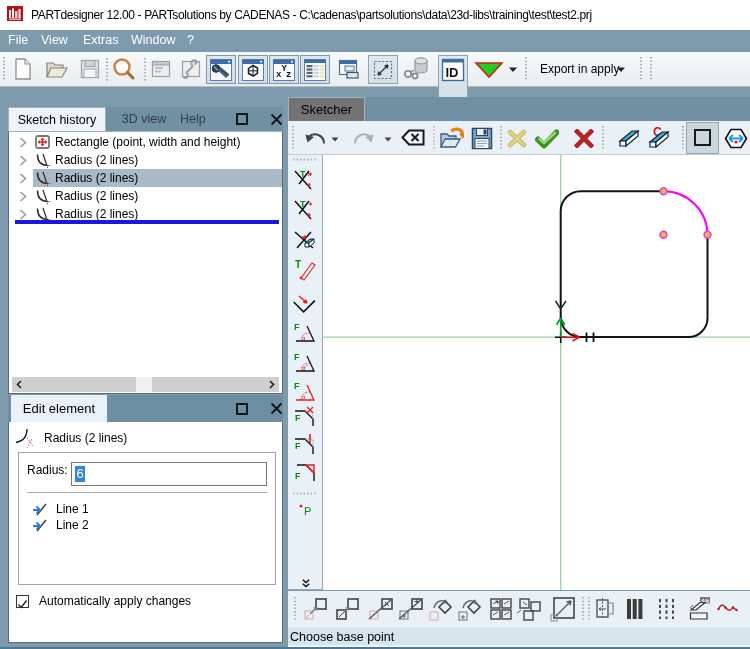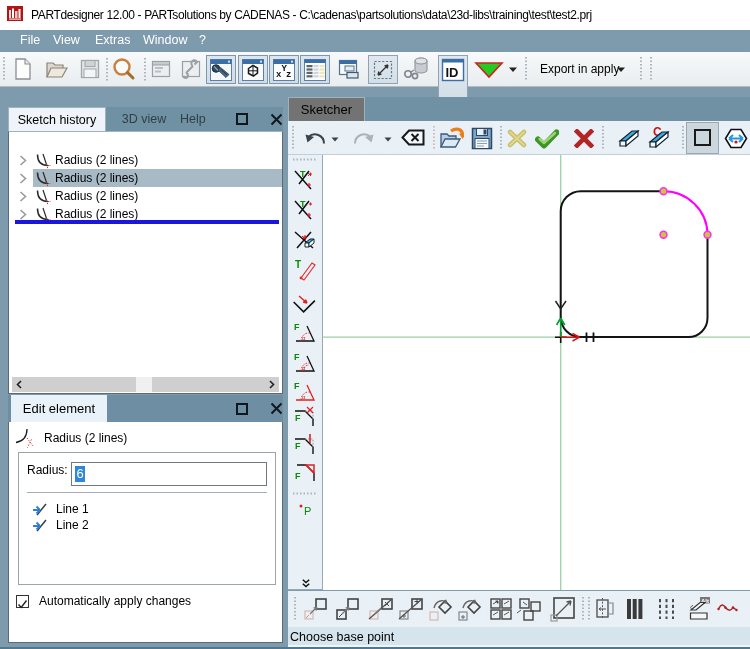--- a/index.html
+++ b/index.html
@@ -16,21 +16,21 @@
     <rect x="0" y="0" width="16" height="15" fill="#b31414"></rect>
     <rect x="2" y="4" width="2" height="8" fill="#f3dede"></rect>
     <rect x="5" y="2.5" width="2" height="9.5" fill="#ffffff"></rect>
     <rect x="8" y="5" width="2.5" height="7" fill="#f0c8c8"></rect>
     <rect x="11.5" y="3" width="2" height="9" fill="#ffffff"></rect>
     <rect x="2" y="12.5" width="12" height="1.2" fill="#f3dede"></rect>
   </svg>
 </div>
 <div class="abs" style="left:31px;top:0;height:30px;line-height:30px;font-size:12px;letter-spacing:-0.37px;color:#000;">PARTdesigner 12.00 - PARTsolutions by CADENAS - C:\cadenas\partsolutions\data\23d-libs\training\test\test2.prj</div>
 
-<div class="abs" style="left:12px;top:30px;width:648px;height:22px;background:#7e9bad;color:#ffffff;font-size:12.5px;border-radius:8px;">
+<div class="abs" style="left:0;top:30px;width:648px;height:22px;background:#7e9bad;color:#ffffff;font-size:12.5px;border-radius:8px;">
   <span class="abs" style="left:8px;top:3px;">File</span>
   <span class="abs" style="left:41px;top:3px;">View</span>
   <span class="abs" style="left:83px;top:3px;">Extras</span>
   <span class="abs" style="left:131px;top:3px;">Window</span>
   <span class="abs" style="left:187px;top:3px;">?</span>
 </div>
 
 <div class="abs" id="maintb" style="left:0;top:52px;width:750px;height:35px;background:linear-gradient(#f7f9fa,#e9edef);border-bottom:1px solid #b3bcc2;">
   <svg class="abs" style="left:2px;top:4px;" width="4" height="26" viewBox="0 0 4 26">
       <path d="M2 1 L2 25" stroke="#aab6bd" stroke-width="2" stroke-dasharray="1.5,2"></path>
@@ -189,20 +189,31 @@
   <div class="abs" style="left:108px;top:0;width:56px;height:24px;font-size:12.5px;color:#2f3f4a;text-align:center;line-height:24px;">3D view</div>
   <div class="abs" style="left:172px;top:0;width:40px;height:24px;font-size:12.5px;color:#2f3f4a;text-align:left;line-height:24px;">Help</div>
   <div class="abs" style="left:228px;top:6px;width:12px;height:12px;border:2px solid #10181e;"></div>
   <svg class="abs" style="left:262px;top:6px;" width="13" height="13" viewBox="0 0 13 13">
       <path d="M1.5 1.5 L11.5 11.5 M11.5 1.5 L1.5 11.5" stroke="#10181e" stroke-width="2"></path>
     </svg>
 
   <div class="abs" style="left:0;top:24px;width:275px;height:263px;background:#fff;border:1px solid #5a6b76;border-top:1px solid #9fb3bf;"></div>
   <div id="tree" class="abs" style="left:1px;top:25px;width:273px;height:190px;font-size:12px;color:#000;">
 
+    <div class="abs" style="left:0;top:1px;width:273px;height:18px;">
+      <svg class="abs" style="left:10px;top:4px;" width="8" height="11" viewBox="0 0 8 11">
+          <path d="M1.5 1 L6.5 5.5 L1.5 10" stroke="#9a9a9a" stroke-width="1.6" fill="none"></path>
+        </svg>
+      <svg class="abs" style="left:26px;top:2px;" width="15" height="14" viewBox="0 0 15 14">
+        <rect x="1" y="1" width="13" height="12" fill="#fff" stroke="#777" stroke-width="1.8" rx="2"></rect>
+        <path d="M7.5 3 L7.5 11 M3 7 L12 7" stroke="#e02020" stroke-width="1.6"></path>
+        <path d="M7.5 3 L5.5 5 L9.5 5 Z M7.5 11 L5.5 9 L9.5 9 Z M3 7 L5 5 L5 9 Z M12 7 L10 5 L10 9 Z" fill="#e02020"></path>
+      </svg>
+      <span class="abs" style="left:46px;top:2px;">Rectangle (point, width and height)</span>
+    </div>
 
     <div class="abs" style="left:0;top:19px;width:273px;height:18px;">
       <svg class="abs" style="left:10px;top:4px;" width="8" height="11" viewBox="0 0 8 11">
           <path d="M1.5 1 L6.5 5.5 L1.5 10" stroke="#9a9a9a" stroke-width="1.6" fill="none"></path>
         </svg>
       <svg class="abs" style="left:26px;top:2px;" width="16" height="16" viewBox="0 0 16 16">
         <path d="M2.5 1.5 C 2.5 8.5 6 12.5 13 12.5" fill="none" stroke="#2b2b2b" stroke-width="1.5"></path>
         <path d="M8 1 L11.5 11.5" fill="none" stroke="#2b2b2b" stroke-width="1.2"></path>
         <path d="M11.5 11.5 L13 16 M13 12.5 L16 12.5" stroke="#d03030" stroke-width="1" stroke-dasharray="1.3,1.3" fill="none"></path>
       </svg>

